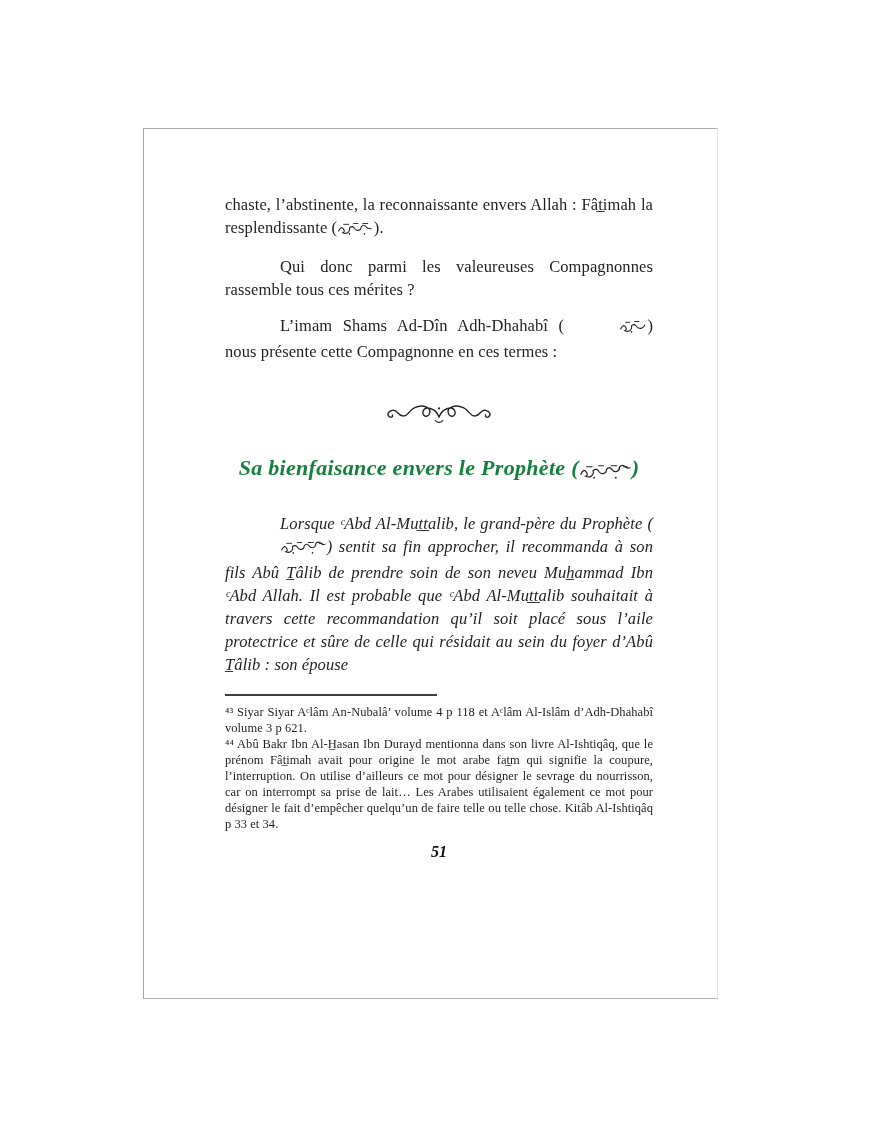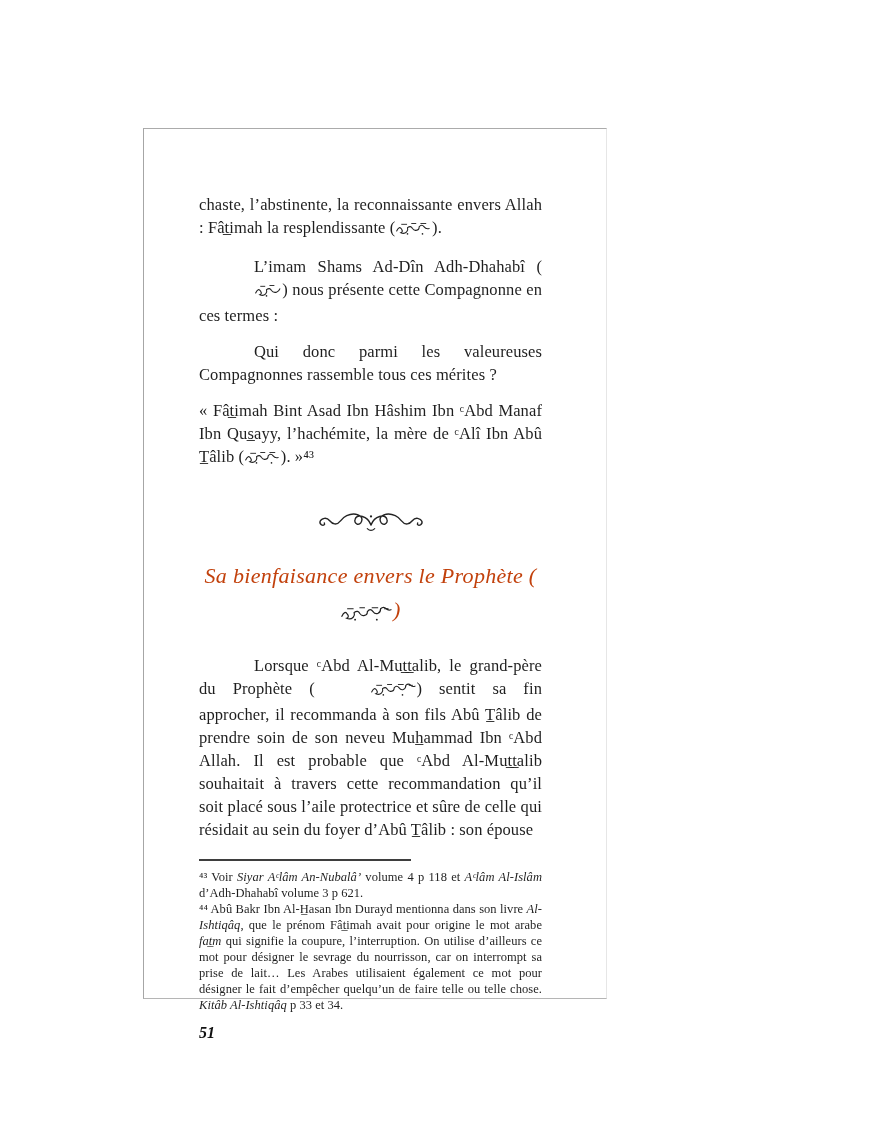--- a/index.html
+++ b/index.html
@@ -2,50 +2,50 @@
 <html lang="fr"><head>
 <meta charset="utf-8">
 <style>
   html,body{margin:0;padding:0;}
   body{
     width:870px;height:1131px;background:#ffffff;position:relative;
     font-family:"Liberation Serif","DejaVu Serif",serif;color:#1f1f1f;
     overflow:hidden;
   }
   .book-page{
-    position:absolute;left:143px;top:128px;width:464px;height:871px;
+    position:absolute;left:143px;top:128px;width:575px;height:871px;
     box-sizing:border-box;background:#ffffff;
     border-top:1px solid #ababab;border-left:1px solid #a6a6a6;
     border-bottom:1px solid #b5b5b5;border-right:1px solid #e6e6e6;
-    padding:64px 64px 0 55px;
+    padding:64px 64px 0 81px;
   }
   .body-par{
     margin:0 0 13px 0;font-size:16.5px;line-height:23px;
     text-align:justify;letter-spacing:.1px;
   }
   .indent{text-indent:55px;}
   .hon{display:inline-block;vertical-align:-3px;white-space:nowrap;color:#222;}
   .hon svg{display:inline-block;height:15px;width:auto;}
   .heading .hon svg{height:17px;vertical-align:-2px;}
   .ornament{margin:38px auto 0 auto;width:122px;height:28px;color:#242424;}
   .ornament svg{display:block;width:122px;height:28px;}
   .heading{
     margin:22px 0 0 0;text-align:center;font-style:italic;
-    font-size:22px;line-height:34px;font-weight:400;color:#c2410c;
+    font-size:22px;line-height:34px;font-weight:700;color:#15803d;
     letter-spacing:.3px;
   }
-  .par-lorsque{margin-top:24px;margin-bottom:0;}
+  .par-lorsque{margin-top:24px;margin-bottom:0;font-style:italic;}
   .fn-rule{margin:18px 0 8px 0;width:212px;height:2px;background:#3e3e3e;}
   .footnote{
     margin:0;font-size:12.5px;line-height:16px;text-align:justify;
     letter-spacing:.05px;
   }
-  .it{font-style:italic;}
+  .it{}
   .page-number{
-    margin:10px 0 0 0;text-align:left;font-weight:bold;font-style:italic;
+    margin:10px 0 0 0;text-align:center;font-weight:bold;font-style:italic;
     font-size:16px;line-height:20px;color:#111;
   }
 </style>
 </head>
 <body>
 
 <svg width="0" height="0" style="position:absolute" aria-hidden="true">
   <defs>
     <g id="hon-saws-g" fill="none" stroke="currentColor" stroke-width="1.3" stroke-linecap="round">
       <path d="M2 12 q3 -7 6 -2 q2 3 -1 4 q4 2 7 -1 q2 -2 1 -5 q4 -3 6 1 q2 3 5 2 q3 0 3 -4 q3 -4 6 0 q2 3 5 2 q3 -1 3 -5 q3 -3 6 0 q2 2 5 1"></path>
@@ -66,29 +66,26 @@
     </g>
   </defs>
 </svg>
 
 <div class="book-page">
 
   <p class="body-par"><span>chaste, l’abstinente, la reconnaissante envers Allah : Fât̲imah la resplendissante (</span><span class="hon" title="رضي الله عنها"><svg viewBox="0 0 44 18">
           <use href="#hon-anha-g"></use>
         </svg></span><span>).</span></p>
 
+  <p class="body-par indent"><span>Qui donc parmi les valeureuses Compagnonnes rassemble tous ces mérites ?</span></p>
+
   <p class="body-par indent"><span>L’imam Shams Ad-Dîn Adh-Dhahabî (</span><span class="hon" title="رحمه الله"><svg viewBox="0 0 34 18">
           <use href="#hon-rahim-g"></use>
         </svg></span><span>) nous présente cette Compagnonne en ces termes :</span></p>
 
-  <p class="body-par indent"><span>Qui donc parmi les valeureuses Compagnonnes rassemble tous ces mérites ?</span></p>
-
-  <p class="body-par"><span>« Fât̲imah Bint Asad Ibn Hâshim Ibn ᶜAbd Manaf Ibn Qus̲ayy, l’hachémite, la mère de ᶜAlî Ibn Abû T̲âlib (</span><span class="hon" title="رضي الله عنها"><svg viewBox="0 0 44 18">
-          <use href="#hon-anha-g"></use>
-        </svg></span><span>). »⁴³</span></p>
 
 
   <div class="ornament">
     <svg viewBox="0 0 122 30">
       <g fill="none" stroke="currentColor" stroke-width="1.5" stroke-linecap="round">
         <path id="flourish-half" d="M61 17 C57 7 46 5 44 11 C42 16 49 19 51 13 C53 7 44 3 35 7 C28 10 28 17 22 16 C16 15 17 9 11 10 C6 11 5 15 8 17 C10 18 12 17 11 15"></path>
         <use href="#flourish-half" transform="translate(122,0) scale(-1,1)"></use>
         <path d="M57 21 q4 4 8 0" stroke-width="1.2"></path>
         <circle cx="61" cy="8" r="1.2" fill="currentColor" stroke="none"></circle>
       </g>
@@ -98,19 +95,19 @@
   <h2 class="heading"><span>Sa bienfaisance envers le Prophète (</span><span class="hon" title="صلى الله عليه وسلم"><svg viewBox="0 0 56 18">
           <use href="#hon-saws-g"></use>
         </svg></span><span>)</span></h2>
 
   <p class="body-par indent par-lorsque"><span>Lorsque ᶜAbd Al-Mut̲t̲alib, le grand-père du Prophète (</span><span class="hon" title="صلى الله عليه وسلم"><svg viewBox="0 0 56 18">
           <use href="#hon-saws-g"></use>
         </svg></span><span>) sentit sa fin approcher, il recommanda à son fils Abû T̲âlib de prendre soin de son neveu Muh̲ammad Ibn ᶜAbd Allah. Il est probable que ᶜAbd Al-Mut̲t̲alib souhaitait à travers cette recommandation qu’il soit placé sous l’aile protectrice et sûre de celle qui résidait au sein du foyer d’Abû T̲âlib : son épouse</span></p>
 
   <div class="fn-rule"></div>
 
-  <p class="footnote"><span>⁴³ Voir </span><span class="it">Siyar Aᶜlâm An-Nubalâ’</span><span> volume 4 p 118 et </span><span class="it">Aᶜlâm Al-Islâm</span><span> d’Adh-Dhahabî volume 3 p 621.</span></p>
+  <p class="footnote"><span>⁴³ Siyar </span><span class="it">Siyar Aᶜlâm An-Nubalâ’</span><span> volume 4 p 118 et </span><span class="it">Aᶜlâm Al-Islâm</span><span> d’Adh-Dhahabî volume 3 p 621.</span></p>
 
   <p class="footnote"><span>⁴⁴ Abû Bakr Ibn Al-H̲asan Ibn Durayd mentionna dans son livre </span><span class="it">Al-Ishtiqâq</span><span>, que le prénom Fât̲imah avait pour origine le mot arabe </span><span class="it">fat̲m</span><span> qui signifie la coupure, l’interruption. On utilise d’ailleurs ce mot pour désigner le sevrage du nourrisson, car on interrompt sa prise de lait… Les Arabes utilisaient également ce mot pour désigner le fait d’empêcher quelqu’un de faire telle ou telle chose. </span><span class="it">Kitâb Al-Ishtiqâq</span><span> p 33 et 34.</span></p>
 
   <p class="page-number">51</p>
 
 </div>
 
 </body></html>

